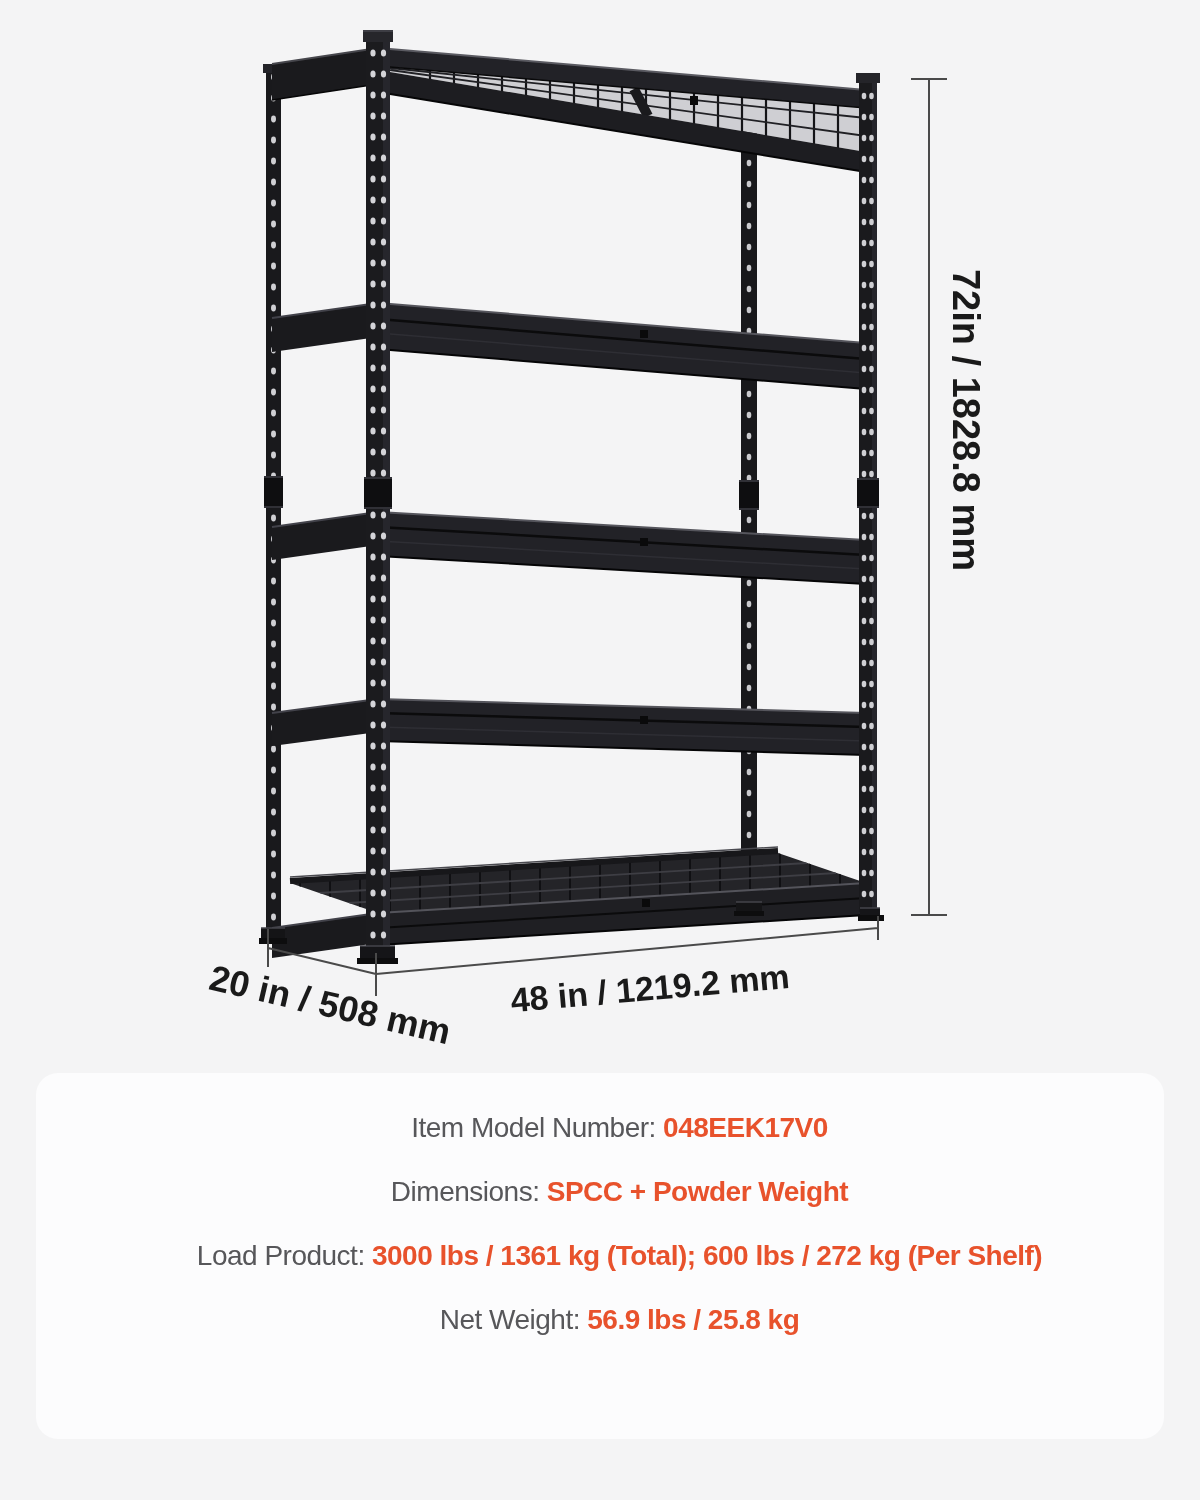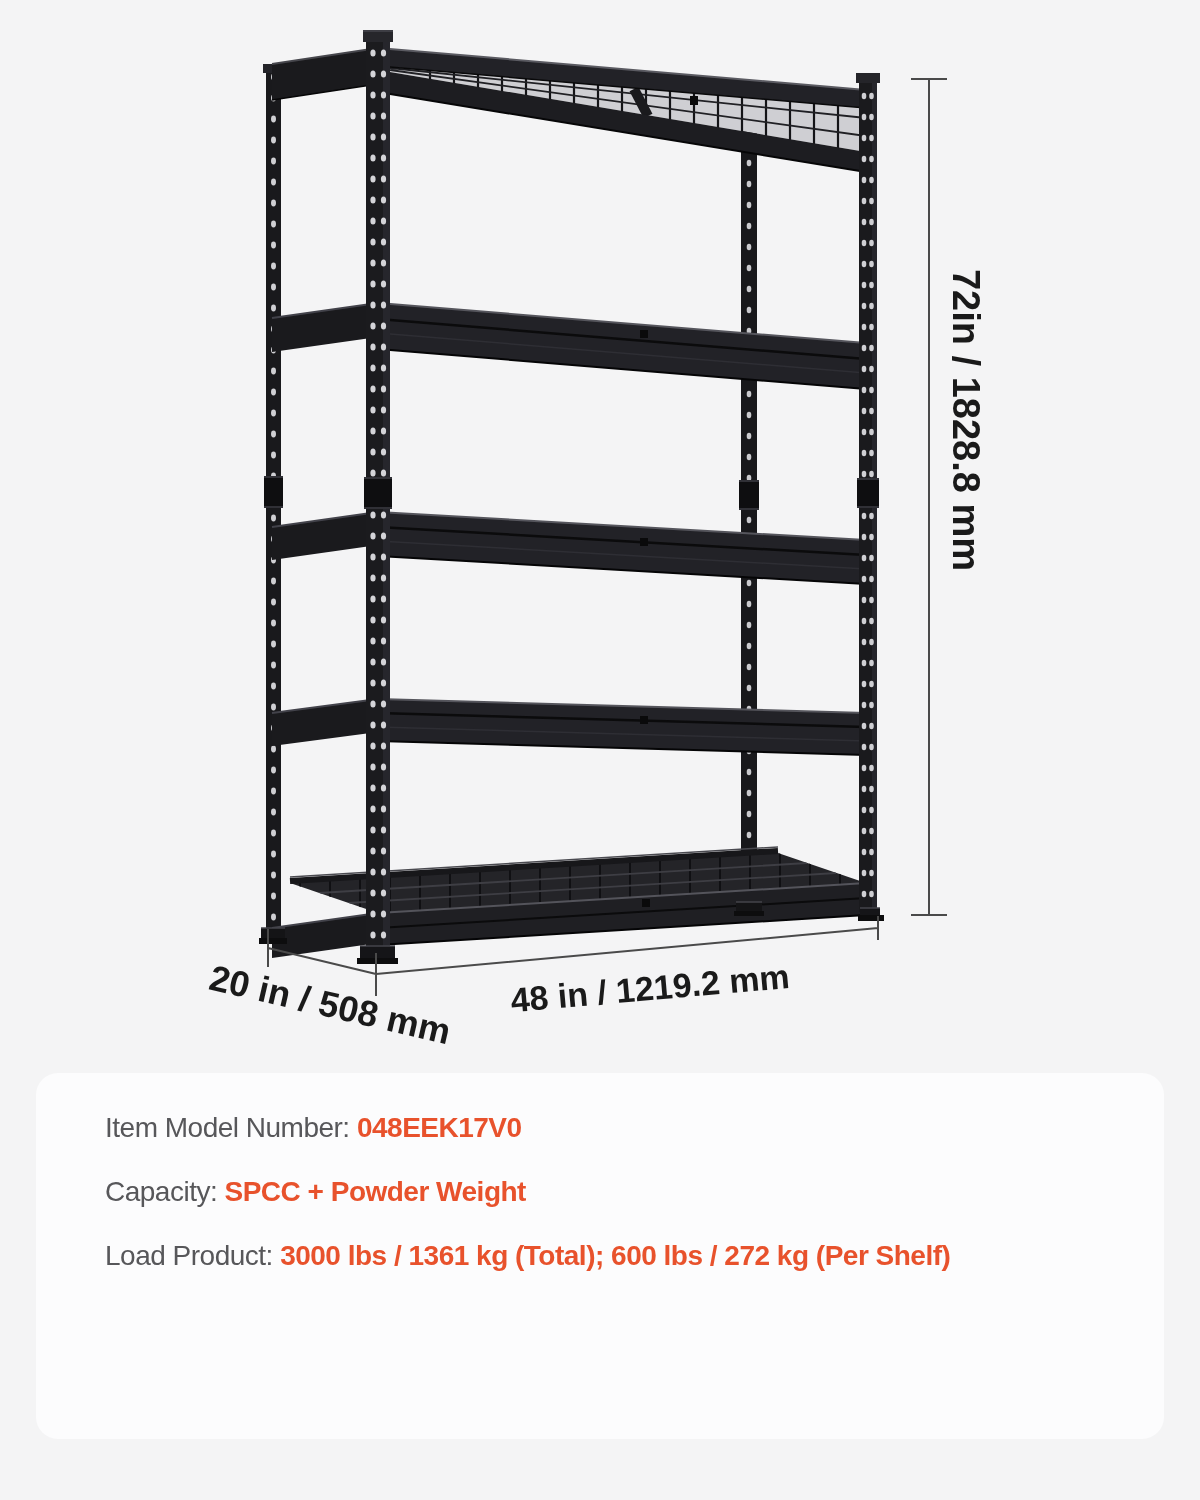--- a/index.html
+++ b/index.html
@@ -13,21 +13,21 @@
     font-family:"Liberation Sans", sans-serif;
     font-weight:bold;fill:#1a1a1a;
   }
   .spec-panel{
     position:absolute;left:36px;top:1073px;width:1128px;height:366px;
     background:#fcfcfd;border-radius:22px;
     box-sizing:border-box;padding:40px 30px 0 69px;
   }
   .spec-row{
     font-size:28px;line-height:30px;letter-spacing:-0.5px;
-    margin-bottom:34px;white-space:nowrap;
+    margin-bottom:34px;white-space:nowrap;text-align:center;
   }
   .spec-label{color:#57575a;font-weight:400;}
   .spec-value{color:#e8522c;font-weight:700;}
 </style>
 </head>
 <body>
 
 <div class="stage">
 <svg width="1200" height="1060" viewBox="0 0 1200 1060" xmlns="http://www.w3.org/2000/svg">
   <defs>
@@ -191,18 +191,21 @@
     <text class="dim-label" x="650" y="1000" font-size="34" text-anchor="middle" transform="rotate(-5 650 988)">48 in / 1219.2 mm</text>
   </g>
 </svg>
 </div>
 
 <div class="spec-panel">
   <div class="spec-row">
     <span class="spec-label">Item Model Number: </span><span class="spec-value">048EEK17V0</span>
   </div>
   <div class="spec-row">
-    <span class="spec-label">Capacity: </span><span class="spec-value">SPCC + Powder Weight</span>
+    <span class="spec-label">Dimensions: </span><span class="spec-value">SPCC + Powder Weight</span>
   </div>
   <div class="spec-row">
     <span class="spec-label">Load Product: </span><span class="spec-value">3000 lbs / 1361 kg (Total); 600 lbs / 272 kg (Per Shelf)</span>
   </div>
+  <div class="spec-row">
+    <span class="spec-label">Net Weight: </span><span class="spec-value">56.9 lbs / 25.8 kg</span>
+  </div>
 </div>
 
 </body></html>

